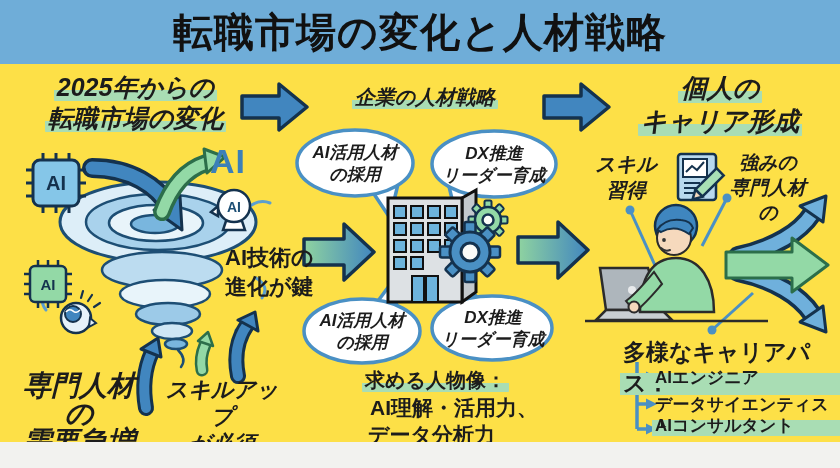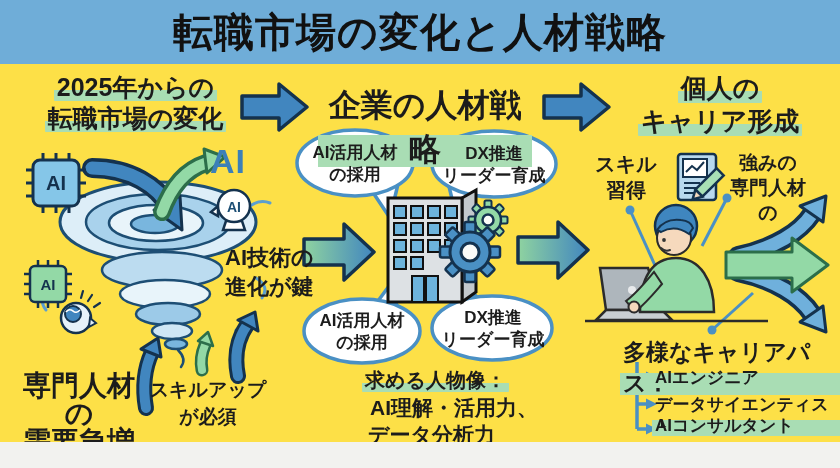--- a/index.html
+++ b/index.html
@@ -7,32 +7,32 @@
     position:relative;width:840px;height:442px;overflow:hidden;
     background:#fde047;font-family:"Liberation Sans",sans-serif;
     font-weight:bold;color:#1c1c1c;
   }
   #banner{
     position:absolute;left:0;top:0;width:840px;height:64px;
     background:#6fadd8;display:flex;align-items:center;justify-content:center;
   }
   #banner .t{font-size:40px;letter-spacing:1px;color:#111;}
   .abs{position:absolute;}
-  .ctr{text-align:center;}
+  .ctr{text-align:center;font-style:italic;}
   .hl{
     background:linear-gradient(180deg,rgba(0,0,0,0) 58%,#a9ddb4 58%,#a9ddb4 94%,rgba(0,0,0,0) 94%);
     padding:0 3px;border-radius:4px;display:inline-block;
   }
   .h-left{left:18px;top:72px;width:235px;font-size:25px;line-height:31px;}
-  .h-mid{left:318px;top:84px;width:214px;font-size:32px;}
+  .h-mid{left:318px;top:84px;width:214px;font-size:20px;}
   .h-right{left:622px;top:72px;width:196px;font-size:26px;line-height:33px;}
   .ai-big{left:210px;top:142px;font-size:34px;color:#3c80b8;letter-spacing:1px;}
   .keypoint{left:205px;top:243px;font-size:22px;line-height:29px;margin-left:20px;}
   .demand{left:18px;top:372px;width:122px;font-size:28px;line-height:28px;}
-  .skillup{left:149px;top:376px;width:118px;font-size:19px;line-height:27px;}
+  .skillup{left:163px;top:376px;width:118px;font-size:22px;line-height:27px;}
   .btxt{font-size:17px;line-height:22px;}
   .b1{left:299px;top:142px;width:112px;}
   .b2{left:433px;top:143px;width:122px;}
   .b3{left:306px;top:310px;width:112px;}
   .b4{left:432px;top:307px;width:122px;}
   .profile{left:362px;top:366px;font-size:21px;line-height:27px;}
   .profile .pt{font-size:20px;}
   .skill{left:588px;top:151px;width:76px;font-size:20px;line-height:26px;}
   .strength{left:723px;top:150px;width:90px;font-size:19px;line-height:25px;}
   .paths-title{left:620px;top:337px;font-size:23px;}

